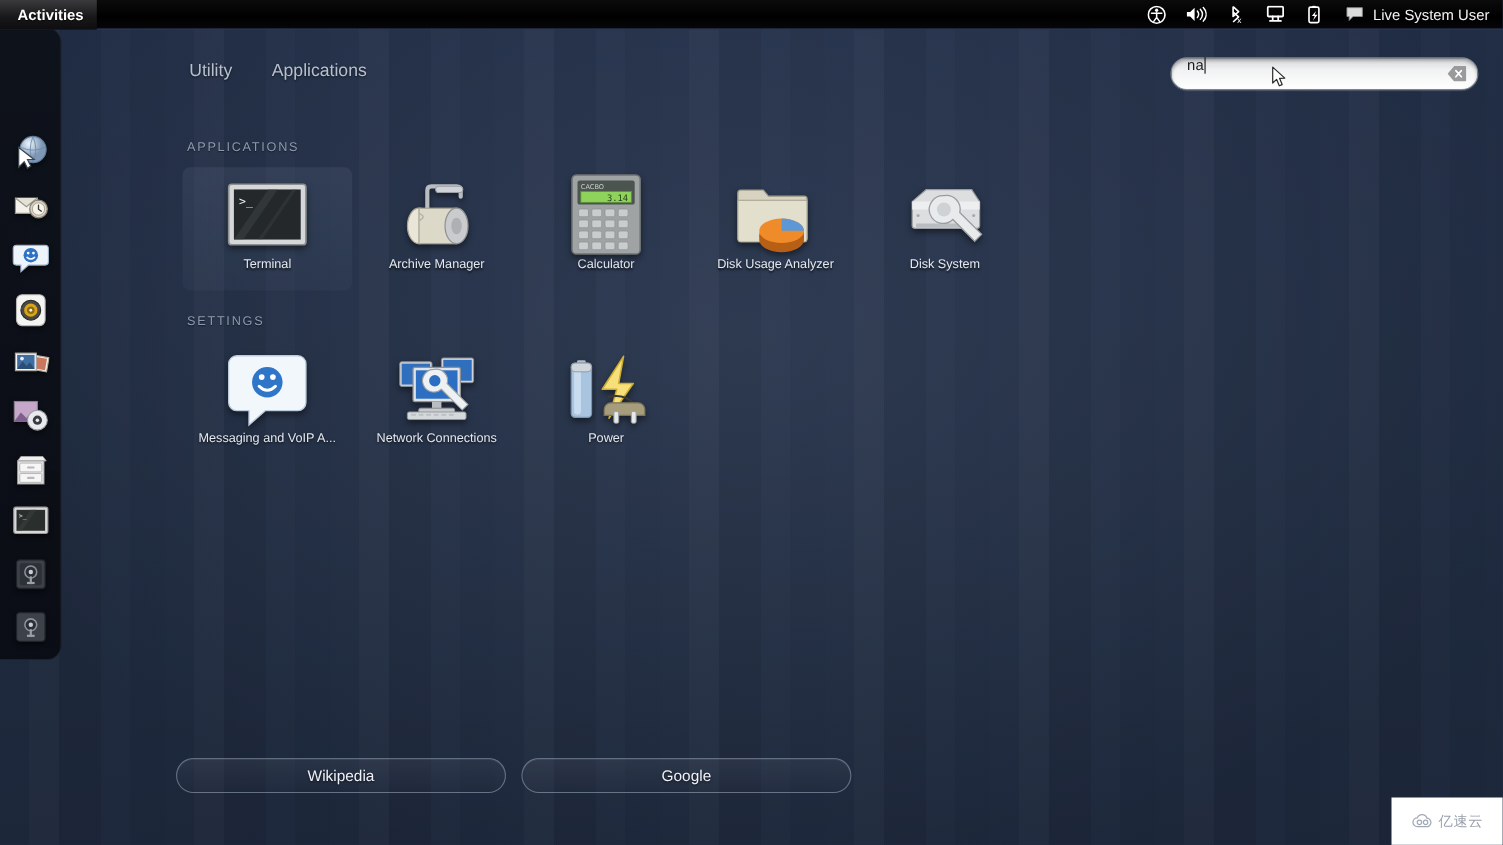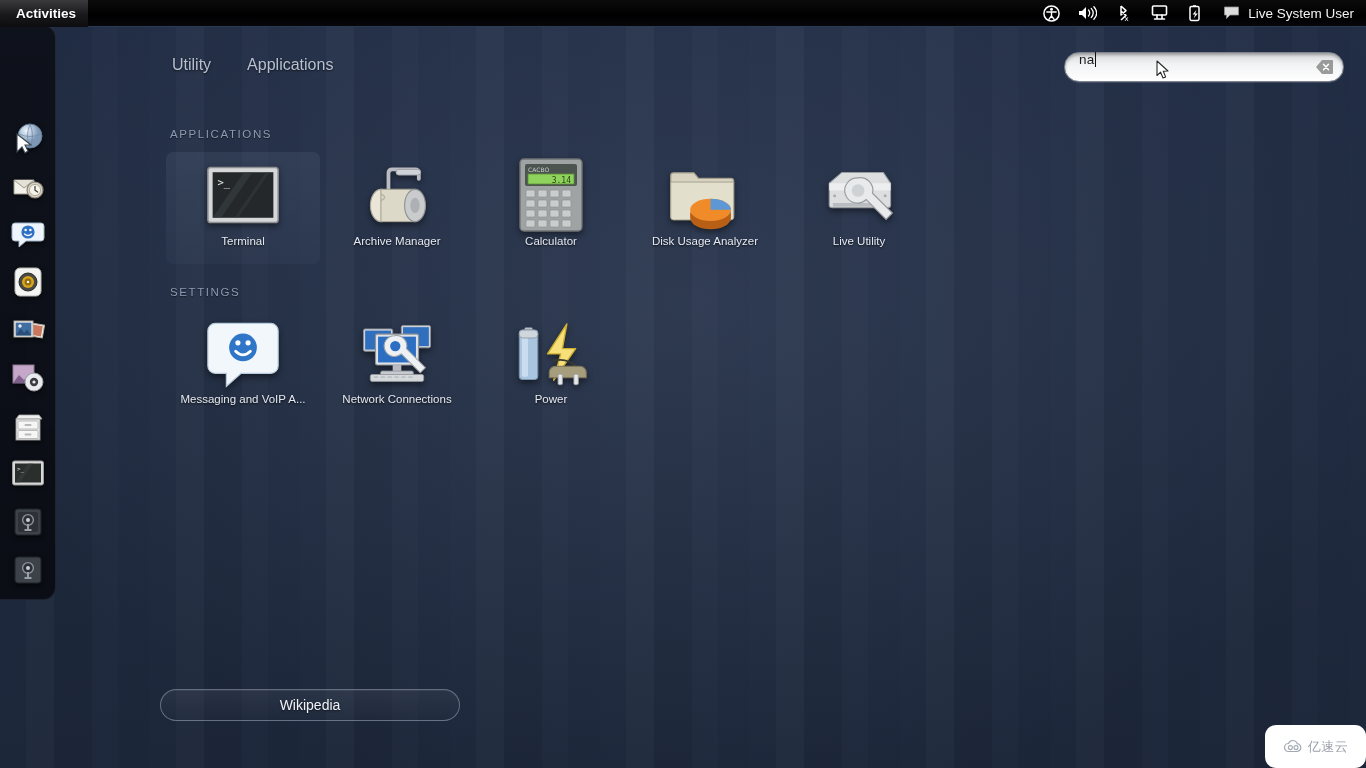--- a/index.html
+++ b/index.html
@@ -162,21 +162,21 @@
     display:flex; align-items:center; justify-content:center;
     cursor:pointer;
     text-shadow:0 1px 2px rgba(0,0,0,.6);
     box-shadow: inset 0 1px 0 rgba(255,255,255,.07);
   }
 
   
   #watermark{
     position:absolute; right:0; bottom:0; width:101px; height:43px;
     background:#ffffff; z-index:60;
-    display:flex; align-items:center; justify-content:center; gap:3px;border-radius:11px;
+    display:flex; align-items:center; justify-content:center; gap:3px;
   }
   #wm-text{ font-size:13px; color:#9aa0ab; letter-spacing:.5px; }
 </style>
 </head>
 <body>
 
 <div id="overview">
 
   <div id="dash">
 
@@ -400,21 +400,21 @@
           <svg width="82" height="62" viewBox="0 0 82 62">
             <path d="M8 18 L22 6 h46 l8 12 v24 q0 3 -3 3 h-62 q-3 0 -3 -3 z" fill="#dcdee0" stroke="#9a9da0" stroke-width="1.2"></path>
             <path d="M8 18 h68 v8 h-68 z" fill="#eceef0"></path>
             <path d="M12 40 h56 v4 h-56 z" fill="#b9bcc0"></path>
             <circle cx="70" cy="32" r="1.6" fill="#a6a9ad"></circle>
               <circle cx="14" cy="32" r="1.6" fill="#a6a9ad"></circle>
             <path d="M40 12 a14 14 0 1 0 9 24 l22 22 l7 -7 l-22 -22 a14 14 0 0 0 -16 -17 z" fill="#e8eaec" stroke="#9a9da0" stroke-width="1.3"></path>
             <circle cx="40" cy="26" r="7" fill="#cfd2d5"></circle>
           </svg>
         </div>
-        <div class="app-label">Live Utility</div>
+        <div class="app-label">Disk System</div>
       </div>
     </div>
 
     <div id="settings-section">
       <div class="section-title">SETTINGS</div>
       <div class="grid">
 
         <div class="app">
           <div class="app-icon">
             <svg width="80" height="76" viewBox="0 0 80 76">
@@ -470,20 +470,21 @@
             </svg>
           </div>
           <div class="app-label">Power</div>
         </div>
       </div>
     </div>
   </div>
 
   <div id="providers">
     <div class="provider">Wikipedia</div>
+    <div class="provider">Google</div>
   </div>
 </div>
 
 <div id="topbar">
   <div id="activities">Activities</div>
 
   <div id="tray">
     <span class="tray-ico">
       <svg width="17" height="17" viewBox="0 0 17 17">
         <circle cx="8.5" cy="8.5" r="7.6" fill="none" stroke="#fff" stroke-width="1.5"></circle>

